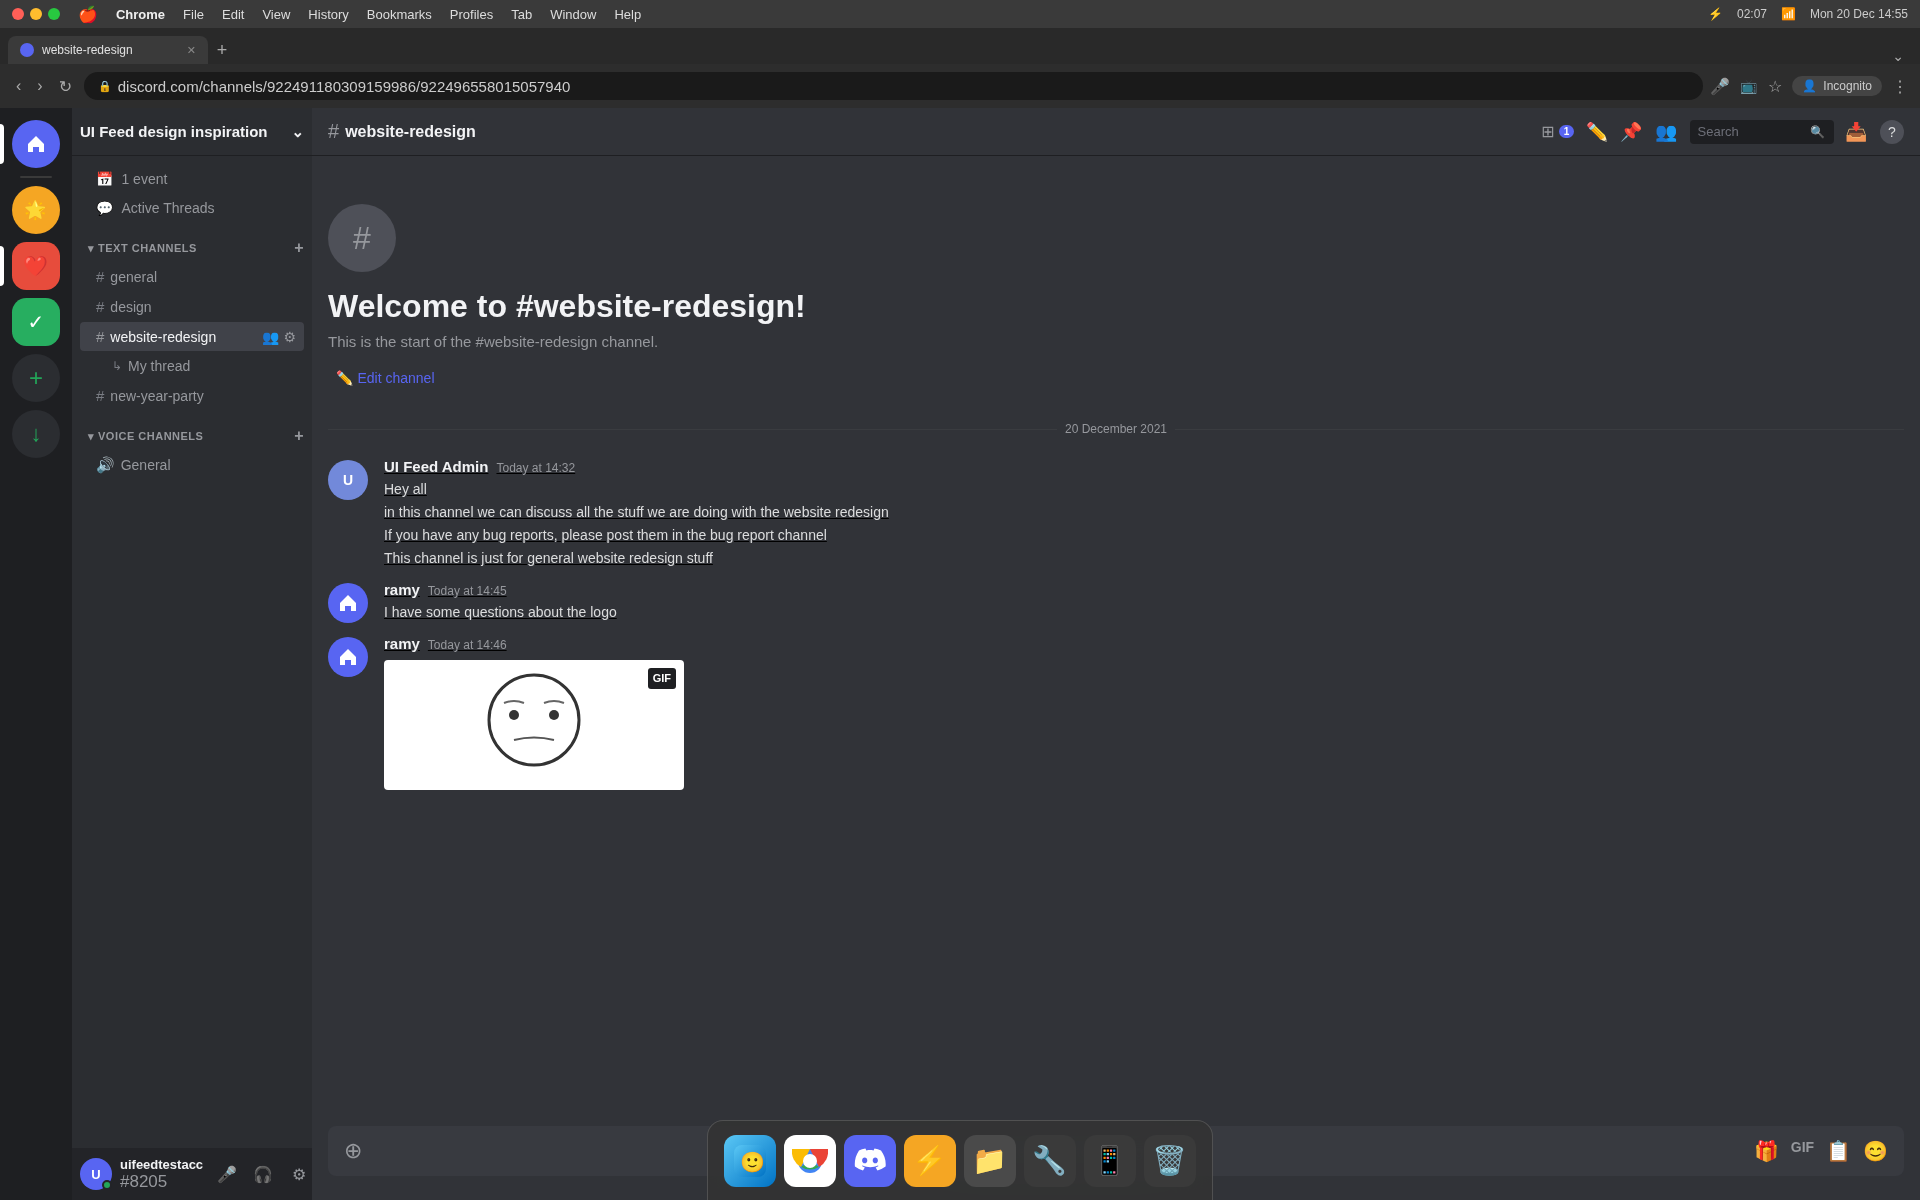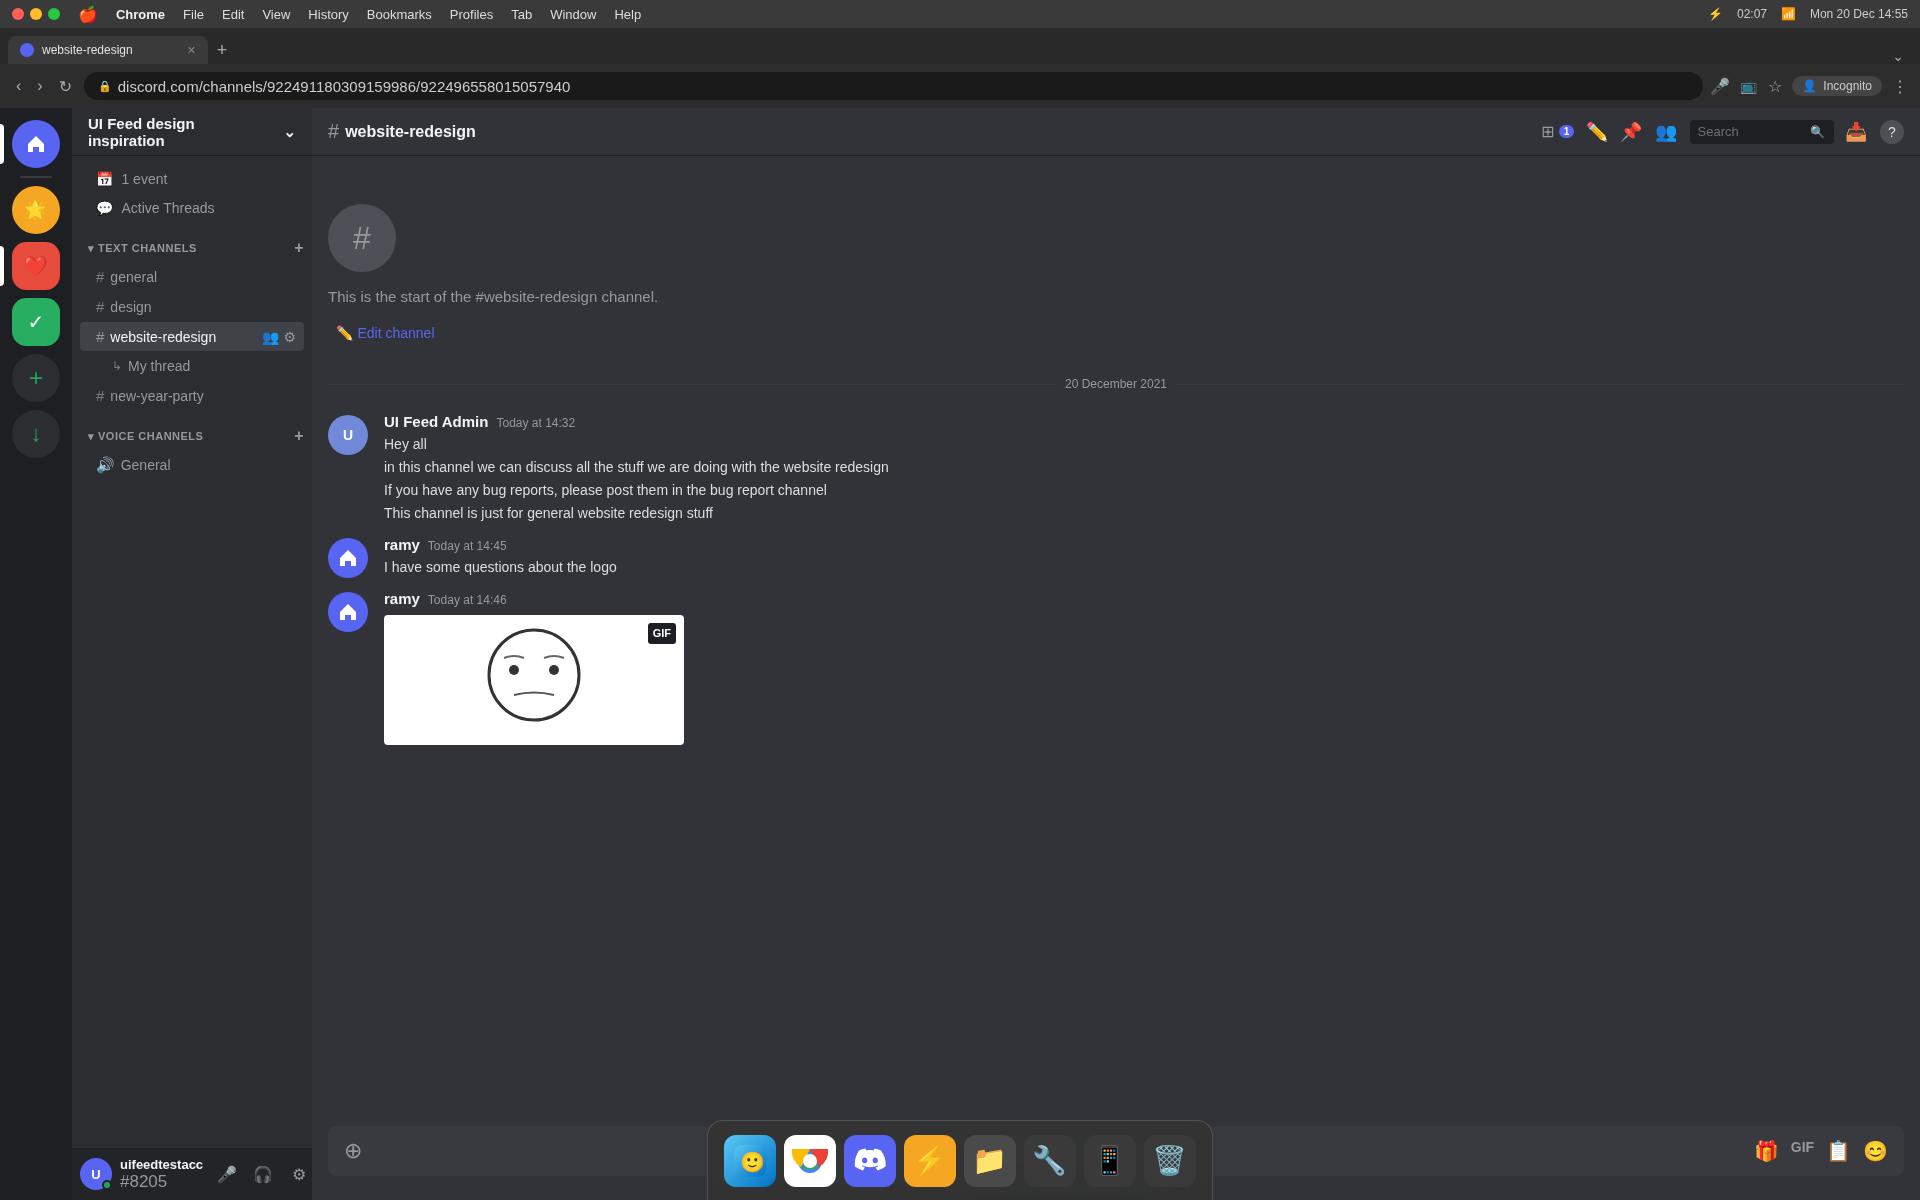--- a/index.html
+++ b/index.html
@@ -129,27 +129,27 @@
     .channel-sidebar {
       width: 240px;
       background: #2b2d31;
       display: flex;
       flex-direction: column;
     }
     .server-name-bar {
       height: 48px;
       display: flex;
       align-items: center;
-      padding: 0 16px;
+      padding: 0 8px;
       border-bottom: 1px solid #1e1f22;
       font-size: 15px;
       font-weight: 600;
       color: #f2f3f5;
       cursor: pointer;
-      gap: 12px;
+      gap: 4px;
     }
     .channel-list {
       flex: 1;
       overflow-y: auto;
       padding: 8px 0;
     }
     .channel-item {
       display: flex;
       align-items: center;
       padding: 6px 8px 6px 16px;
@@ -323,21 +323,21 @@
     .msg-avatar {
       width: 40px; height: 40px; border-radius: 50%;
       background: #5865f2;
       display: flex; align-items: center; justify-content: center;
       color: white; font-size: 18px; flex-shrink: 0;
       margin-top: 2px;
     }
     .msg-avatar.discord-default {
       background: #5865f2;
     }
-    .msg-content { flex: 1; }
+    .msg-content { flex: 1; text-decoration: underline; }
     .msg-header { display: flex; align-items: baseline; gap: 8px; margin-bottom: 4px; }
     .msg-username { font-size: 15px; font-weight: 600; color: #f2f3f5; }
     .msg-timestamp { font-size: 12px; color: #96989d; }
     .msg-text { font-size: 14px; color: #dcddde; line-height: 1.5; }
     .msg-text p { margin-bottom: 2px; }
     .gif-container {
       margin-top: 8px;
       width: 300px;
       height: 130px;
       background: #fff;
@@ -613,20 +613,21 @@
         <span class="header-tool" style="width:24px;height:24px;background:#4e5058;border-radius:50%;display:flex;align-items:center;justify-content:center;font-size:14px;color:#dcddde">?</span>
       </div>
     </div>
 
     <div class="messages-area">
 
       <div class="channel-intro">
         <div class="channel-icon-big">
           <span style="font-size:32px;color:#96989d;font-weight:300">#</span>
         </div>
+        <div class="channel-welcome-title">Welcome to #website-redesign!</div>
         <div class="channel-welcome-sub">This is the start of the #website-redesign channel.</div>
         <div class="edit-channel-btn">
           <span>✏️</span>
           <span>Edit channel</span>
         </div>
       </div>
 
       <div class="date-divider">
         <span>20 December 2021</span>
       </div>

